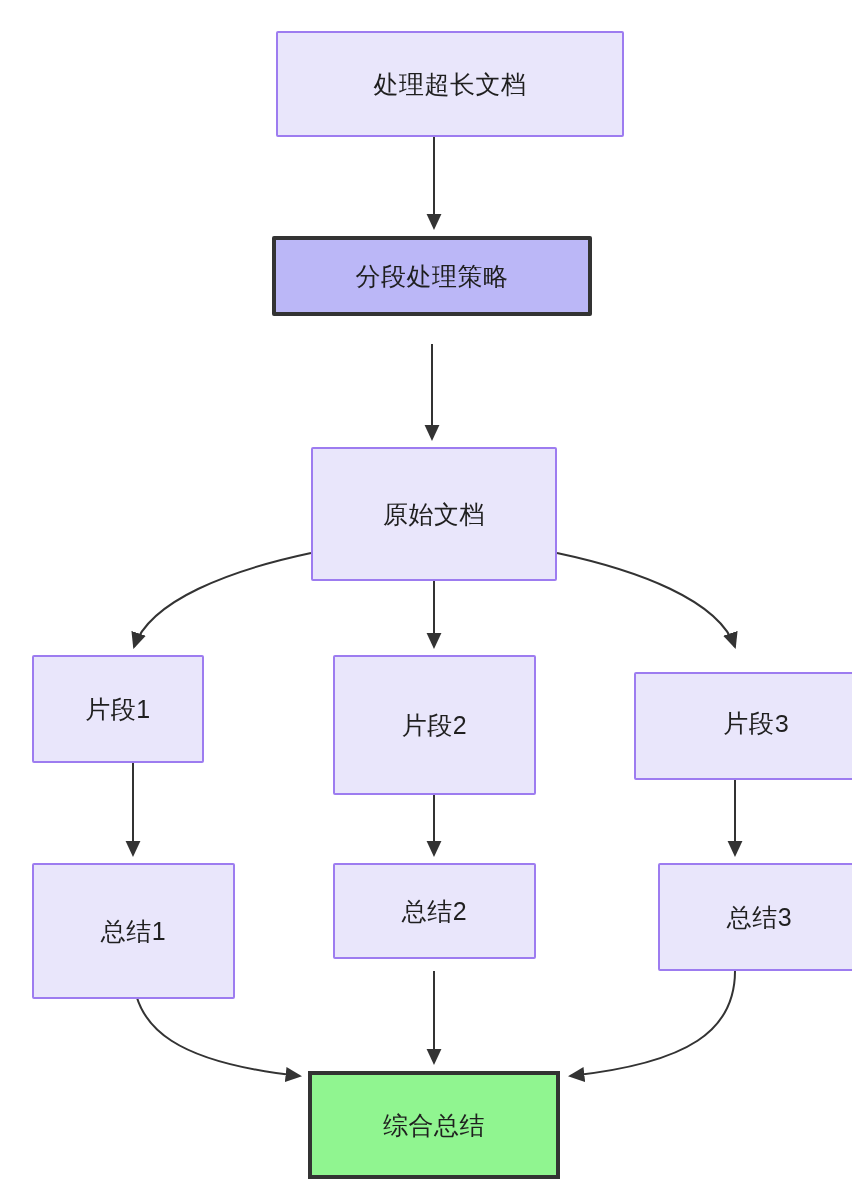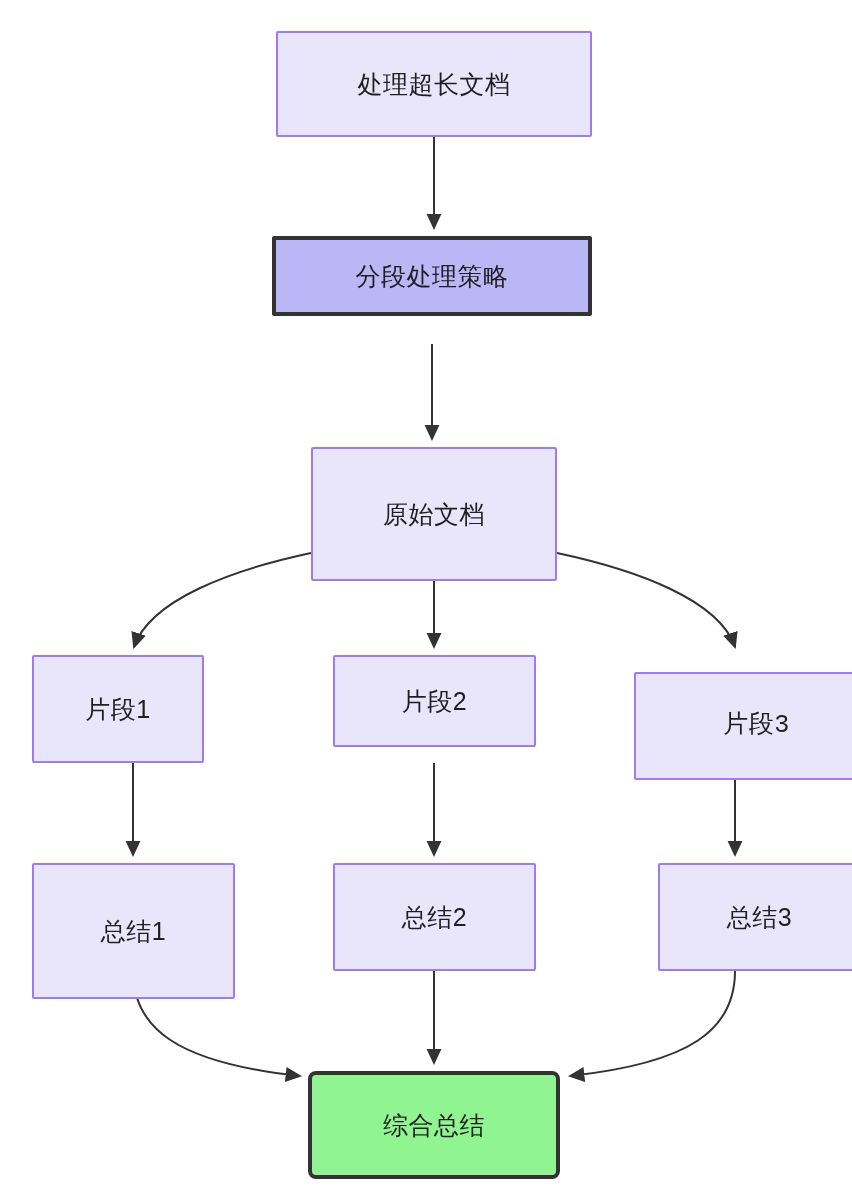--- a/index.html
+++ b/index.html
@@ -48,31 +48,31 @@
     border-radius: 2px;
   }
   .node.style-highlight {
     background: #bbb7f7;
     border: 4px solid #333333;
     border-radius: 2px;
   }
   .node.style-terminal {
     background: #90f590;
     border: 4px solid #333333;
-    border-radius: 8px;
+    border-radius: 0;
   }
   
-  .n-doc      { left: 276px; top: 31px;   width: 316px; height: 106px; }
+  .n-doc      { left: 276px; top: 31px;   width: 348px; height: 106px; }
   .n-strategy { left: 272px; top: 236px;  width: 320px; height: 80px; }
   .n-source   { left: 311px; top: 447px;  width: 246px; height: 134px; }
   .n-frag1    { left: 32px;  top: 655px;  width: 172px; height: 108px; }
-  .n-frag2    { left: 333px; top: 655px;  width: 203px; height: 92px; }
+  .n-frag2    { left: 333px; top: 655px;  width: 203px; height: 140px; }
   .n-frag3    { left: 634px; top: 672px;  width: 245px; height: 108px; font-family: Liberation Mono, monospace; }
   .n-sum1     { left: 32px;  top: 863px;  width: 203px; height: 136px; }
-  .n-sum2     { left: 333px; top: 863px;  width: 203px; height: 108px; }
+  .n-sum2     { left: 333px; top: 863px;  width: 203px; height: 96px; }
   .n-sum3     { left: 658px; top: 863px;  width: 203px; height: 108px; }
   .n-final    { left: 308px; top: 1071px; width: 252px; height: 108px; }
 </style>
 </head>
 <body>
 
 <div id="flow-root">
 
   <svg id="edge-layer" viewBox="0 0 852 1196" width="852" height="1196" xmlns="http://www.w3.org/2000/svg">
     <defs>

